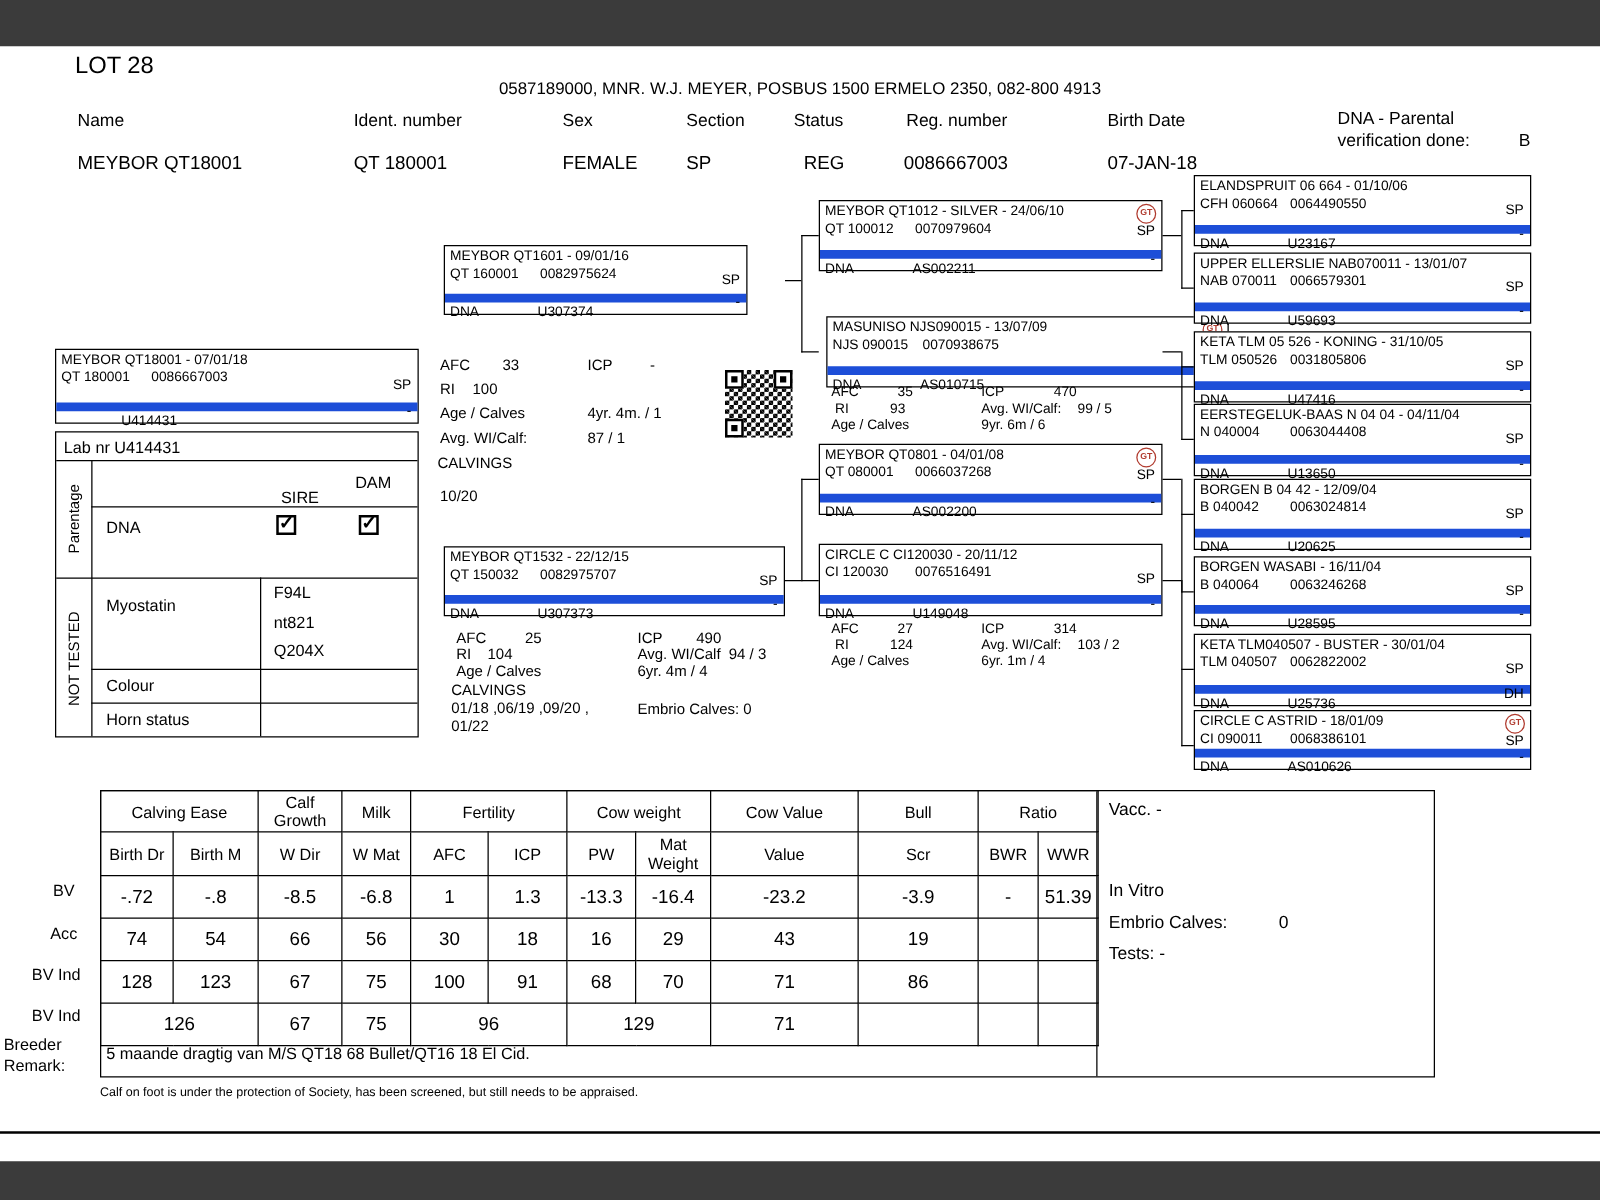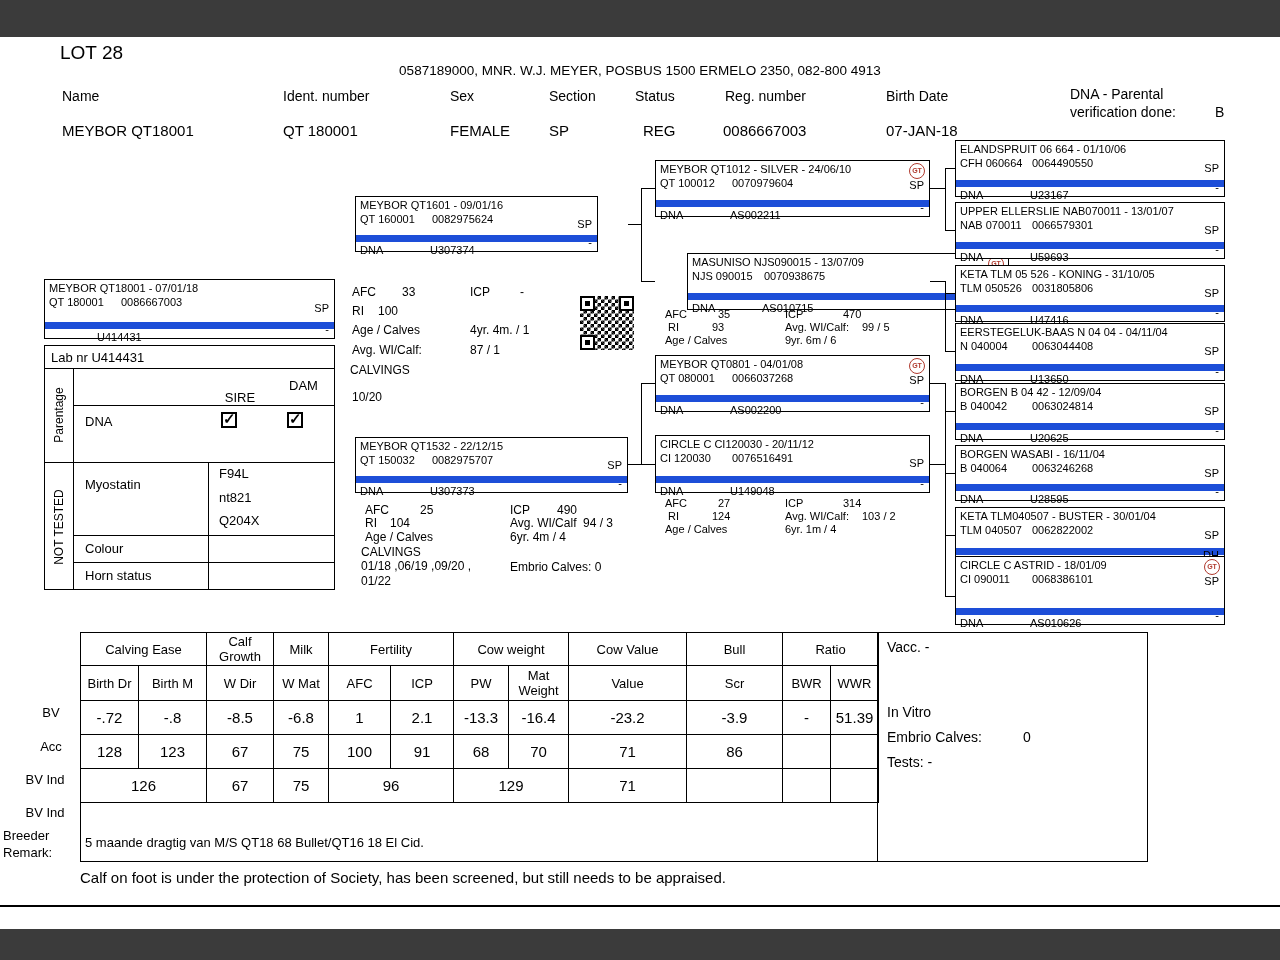--- a/index.html
+++ b/index.html
@@ -115,21 +115,21 @@
   </div>
 
   <div class="pbox haslogo" style="left:655px;top:160px;width:275px;height:57px">
     <div class="l1">MEYBOR QT1012 - SILVER - 24/06/10</div>
     <div class="l2"><span class="pid">QT  100012</span><span>0070979604</span></div>
     <span class="gt">GT</span>
     <span class="sp">SP</span>
     <div class="dnarow"><span class="dl">DNA</span><span>AS002211</span><span class="mk">-</span></div>
   </div>
 
-  <div class="pbox haslogo" style="left:687px;top:253px;width:322px;height:57px">
+  <div class="pbox haslogo" style="left:661px;top:253px;width:322px;height:57px">
     <div class="l1">MASUNISO NJS090015 - 13/07/09</div>
     <div class="l2"><span class="pid">NJS 090015</span><span>0070938675</span></div>
     <span class="gt">GT</span>
     <span class="sp"></span>
     <div class="dnarow"><span class="dl">DNA</span><span>AS010715</span><span class="mk">-</span></div>
   </div>
 
   <div class="pbox haslogo" style="left:655px;top:355px;width:275px;height:57px">
     <div class="l1">MEYBOR QT0801 - 04/01/08</div>
     <div class="l2"><span class="pid">QT  080001</span><span>0066037268</span></div>
@@ -187,21 +187,21 @@
     <div class="dnarow"><span class="dl">DNA</span><span>U28595</span><span class="mk">-</span></div>
   </div>
 
   <div class="pbox" style="left:955px;top:507px;width:270px;height:58px">
     <div class="l1">KETA TLM040507 - BUSTER - 30/01/04</div>
     <div class="l2"><span class="pid">TLM 040507</span><span>0062822002</span></div>
     <span class="sp">SP</span>
     <div class="dnarow"><span class="dl">DNA</span><span>U25736</span><span class="mk">DH</span></div>
   </div>
 
-  <div class="pbox haslogo" style="left:955px;top:556px;width:270px;height:69px">
+  <div class="pbox haslogo" style="left:955px;top:568px;width:270px;height:48px">
     <div class="l1">CIRCLE C ASTRID - 18/01/09</div>
     <div class="l2"><span class="pid">CI  090011</span><span>0068386101</span></div>
     <span class="gt">GT</span>
     <span class="sp">SP</span>
     <div class="dnarow"><span class="dl">DNA</span><span>AS010626</span><span class="mk">-</span></div>
   </div>
 
   <div class="ln" style="left:628px;top:224px;width:13px;height:1px"></div>
   <div class="ln" style="left:641px;top:188px;width:1px;height:94px"></div>
   <div class="ln" style="left:641px;top:188px;width:14px;height:1px"></div>
@@ -288,21 +288,21 @@
     <div class="ln" style="left:0;top:22px;width:289px;height:1px"></div>
     <div class="ln" style="left:28px;top:22px;width:1px;height:221px"></div>
     <div class="ln" style="left:0;top:116px;width:289px;height:1px"></div>
     <div class="ln" style="left:28px;top:59px;width:261px;height:1px"></div>
     <div class="ln" style="left:163px;top:116px;width:1px;height:127px"></div>
     <div class="ln" style="left:28px;top:189px;width:261px;height:1px"></div>
     <div class="ln" style="left:28px;top:216px;width:261px;height:1px"></div>
     <div class="vlabel" style="left:-33px;top:60px;width:94px">Parentage</div>
     <div class="vlabel" style="left:-50px;top:172px;width:128px">NOT TESTED</div>
     <div class="in" style="left:170px;top:44px;width:50px;text-align:center">SIRE</div>
-    <div class="in" style="left:244px;top:32px;width:40px;text-align:left">DAM</div>
+    <div class="in" style="left:228px;top:32px;width:40px;text-align:right">DAM</div>
     <div class="in" style="left:40px;top:68px">DNA</div>
     <span class="cb" style="left:176px;top:66px">✓</span>
     <span class="cb" style="left:242px;top:66px">✓</span>
     <div class="in" style="left:40px;top:131px">Myostatin</div>
     <div class="in" style="left:174px;top:120px">F94L</div>
     <div class="in" style="left:174px;top:144px">nt821</div>
     <div class="in" style="left:174px;top:167px">Q204X</div>
     <div class="in" style="left:40px;top:195px">Colour</div>
     <div class="in" style="left:40px;top:222px">Horn status</div>
   </div>
@@ -347,27 +347,41 @@
         <th>Scr</th>
         <th>BWR</th>
         <th>WWR</th>
       </tr>
       <tr class="dr">
         <td>-.72</td>
             <td>-.8</td>
         <td>-8.5</td>
             <td>-6.8</td>
         <td>1</td>
-            <td>2.1</td>
+            <td>1.3</td>
         <td>-13.3</td>
             <td>-16.4</td>
         <td>-23.2</td>
             <td>-3.9</td>
         <td>-</td>
             <td>51.39</td>
+      </tr>
+      <tr class="dr">
+        <td>74</td>
+            <td>54</td>
+        <td>66</td>
+            <td>56</td>
+        <td>30</td>
+            <td>18</td>
+        <td>16</td>
+            <td>29</td>
+        <td>43</td>
+            <td>19</td>
+        <td></td>
+            <td></td>
       </tr>
       <tr class="dr">
         <td>128</td>
             <td>123</td>
         <td>67</td>
             <td>75</td>
         <td>100</td>
             <td>91</td>
         <td>68</td>
             <td>70</td>
@@ -398,15 +412,15 @@
     <div class="smalltxt" style="left:4px;top:202px">5 maande dragtig van M/S QT18 68 Bullet/QT16 18 El Cid.</div>
   </div>
 
   <div class="rowlab" style="left:24px;top:705px">BV</div>
   <div class="rowlab" style="left:24px;top:739px">Acc</div>
   <div class="rowlab" style="left:18px;top:772px">BV Ind</div>
   <div class="rowlab" style="left:18px;top:805px">BV Ind</div>
 
   <div class="smalltxt" style="left:3px;top:828px">Breeder</div>
   <div class="smalltxt" style="left:3px;top:845px">Remark:</div>
-  <div class="smalltxt" style="left:80px;top:869px;font-size:15px">Calf on foot is under the protection of Society, has been screened, but still needs to be appraised.</div>
+  <div class="smalltxt" style="left:80px;top:869px;font-size:10px">Calf on foot is under the protection of Society, has been screened, but still needs to be appraised.</div>
 
 </div>
 
 </body></html>

